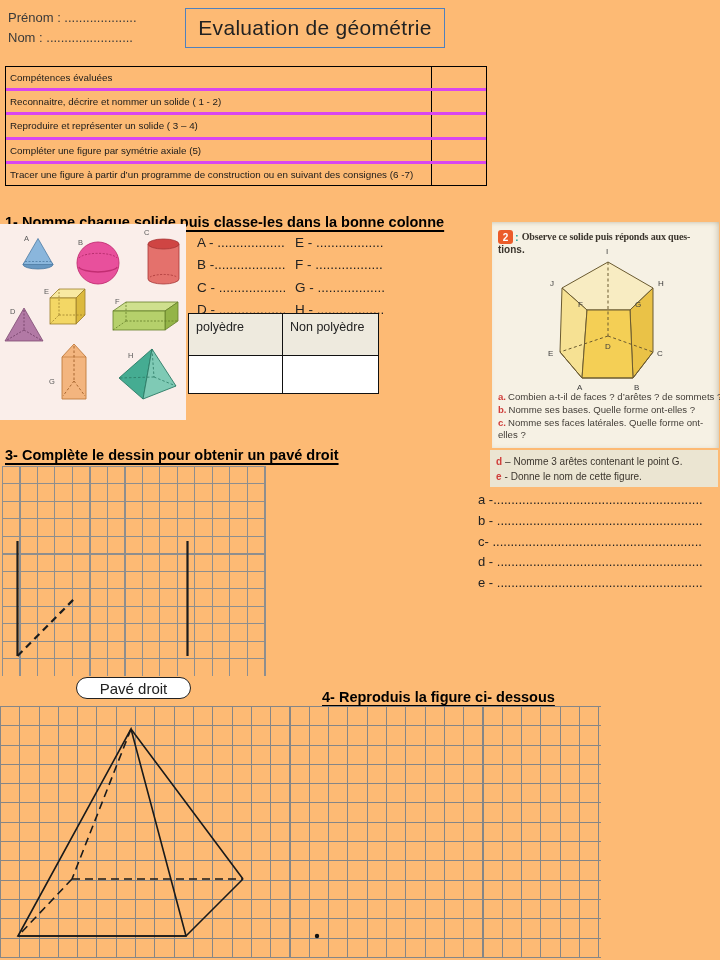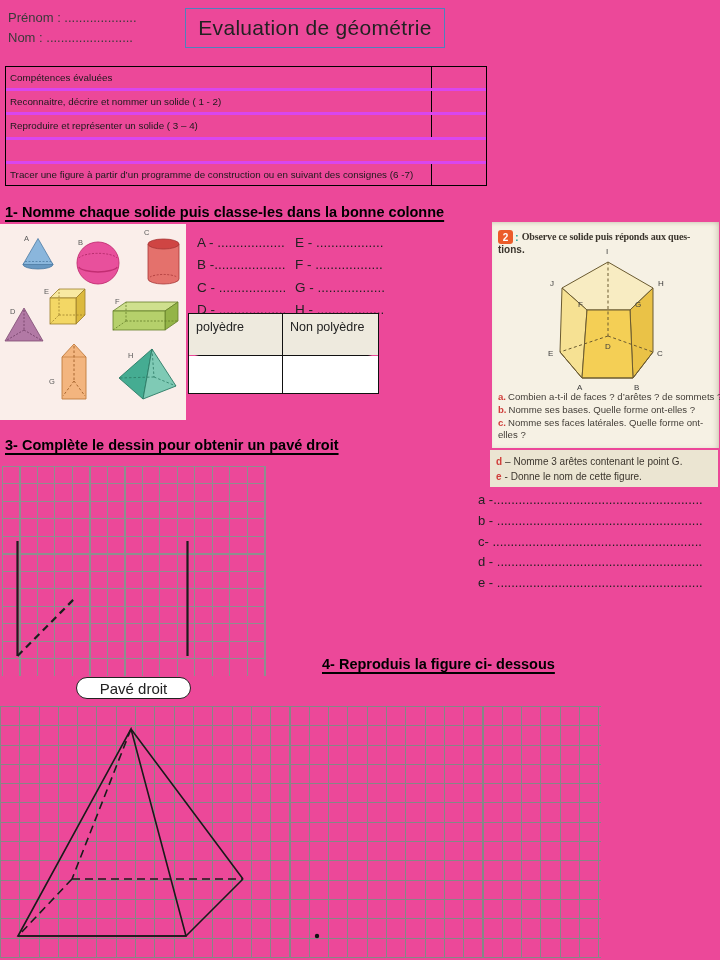--- a/index.html
+++ b/index.html
@@ -1,58 +1,58 @@
 <!DOCTYPE html>
 <html><head>
 <meta charset="utf-8">
 <style>
   html,body{margin:0;padding:0;background:#fff;}
-  .page{position:relative;width:720px;height:960px;background:#ec4899;overflow:hidden;
+  .page{position:relative;width:720px;height:960px;background:#fdba74;overflow:hidden;
         font-family:"Liberation Sans",sans-serif;color:#1a1a1a;}
 
   
   .hdr{position:absolute;left:8px;top:8px;font-size:13px;line-height:20px;color:#3a3a3a;}
   .title-box{position:absolute;left:185px;top:8px;width:258px;height:38px;
              border:1.5px solid #4f81bd;display:flex;align-items:center;justify-content:center;
              font-size:21px;letter-spacing:.3px;color:#222;}
 
   
   .ctable{position:absolute;left:5px;top:66px;width:480px;border:1.2px solid #000;}
   .crow{display:flex;height:21.2px;border-top:3px solid #d946ef;}
   .crow:first-child{border-top:none;}
   .ctxt{flex:1;display:flex;align-items:center;padding-left:4px;font-size:9.8px;
         border-right:1px solid #000;white-space:nowrap;overflow:hidden;}
   .cmark{width:54px;}
 
   
   .sec-title{position:absolute;font-weight:bold;font-size:14.5px;white-space:nowrap;
-             text-decoration:underline;text-decoration-thickness:1.5px;text-underline-offset:3px;color:#000;}
+             text-decoration:underline;text-decoration-thickness:1.5px;text-underline-offset:3px;color:#000;margin-top:10px;}
   .s1{left:5px;top:204px;}
   .s3{left:5px;top:437px;}
-  .s4{left:322px;top:656px;}
+  .s4{left:322px;top:679px;}
 
   
   .solids{position:absolute;left:0;top:224px;}
   .solids text{font-size:7.5px;fill:#5a5a5a;font-family:"Liberation Sans",sans-serif;}
 
   
   .ans1{position:absolute;left:197px;top:231px;font-size:13.5px;color:#222;}
   .ansrow{display:flex;height:22.5px;align-items:center;}
   .ac1{width:98px;white-space:nowrap;overflow:hidden;}
   .ac2{width:100px;white-space:nowrap;overflow:hidden;}
 
   
   .ptable{position:absolute;left:188px;top:313px;width:189px;border:1.5px solid #111;}
   .prow{display:flex;}
   .pcell{box-sizing:border-box;padding:6px 0 0 7px;font-size:12.5px;color:#222;}
   .ph{height:41px;background:#eeeade;}
   .pb{height:37px;background:#fff;}
   .pc1{width:94px;border-right:1.5px solid #111;}
   .pc2{flex:1;}
-  .prow.hd{border-bottom:1.5px solid #111;border-radius:10px;}
+  .prow.hd{border-bottom:1.5px solid #111;}
 
   
   .panel{position:absolute;left:492px;top:222px;width:227px;height:226px;background:#f6f1e4;
          box-shadow:inset -4px 0 6px -3px rgba(150,140,110,.45), inset 0 3px 5px -3px rgba(150,140,110,.4);}
   .phead{position:absolute;left:6px;top:8px;display:flex;align-items:flex-start;white-space:nowrap;}
   .badge{display:inline-flex;width:15px;height:14px;background:#eb5c2a;color:#fff;border-radius:3px;
          font-size:10px;font-weight:bold;align-items:center;justify-content:center;margin-right:2px;}
   .tcolon{color:#2da49c;font-weight:bold;font-size:11px;margin-right:3px;line-height:14px;}
   .intro{font-size:10px;font-weight:bold;color:#3b352d;letter-spacing:-.15px;line-height:14px;font-family:Liberation Serif, serif;}
   .intro2{position:absolute;left:6px;top:22px;font-size:10px;font-weight:bold;color:#3b352d;}
@@ -104,20 +104,21 @@
     </div>
     <div class="crow">
       <div class="ctxt">Reconnaitre, décrire et nommer un solide ( 1 - 2)</div>
       <div class="cmark"></div>
     </div>
     <div class="crow">
       <div class="ctxt">Reproduire  et représenter un solide ( 3 – 4)</div>
       <div class="cmark"></div>
     </div>
     <div class="crow">
+      <div class="ctxt">Compléter une figure par symétrie axiale (5)</div>
       <div class="cmark"></div>
     </div>
     <div class="crow">
       <div class="ctxt">Tracer une figure à partir d’un programme de construction ou en suivant des consignes (6 -7)</div>
       <div class="cmark"></div>
     </div>
   </div>
 
   <div class="sec-title s1">1- Nomme chaque solide puis classe-les dans la bonne colonne</div>
 

